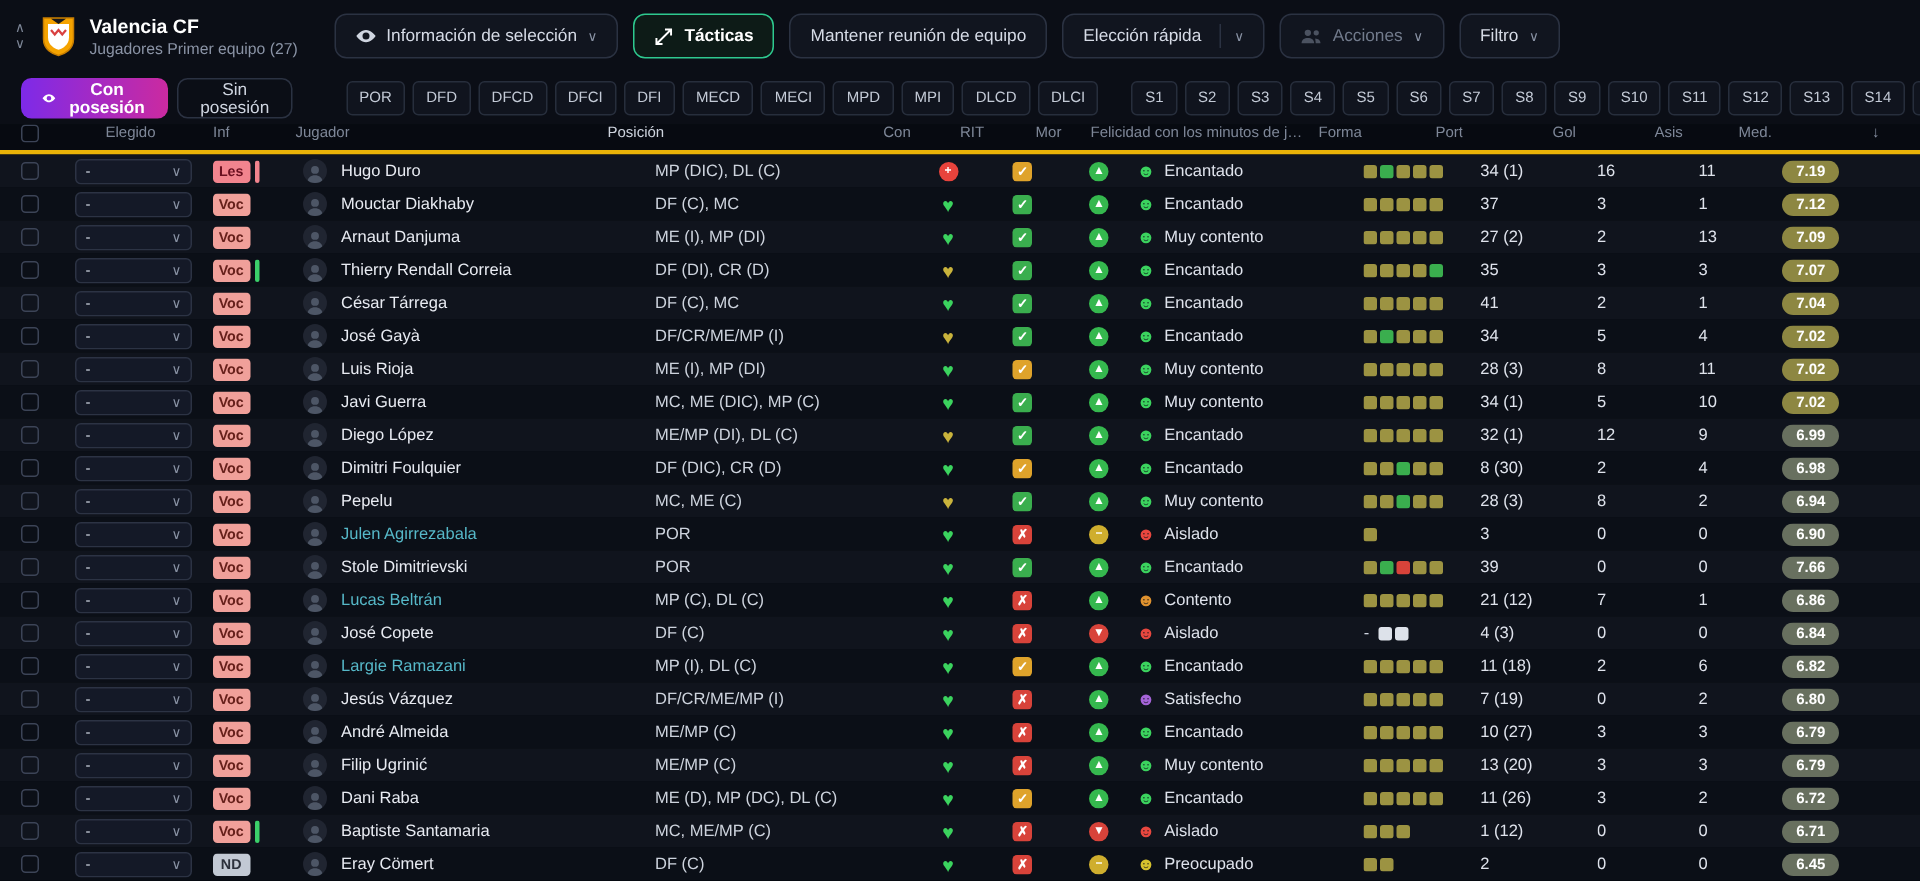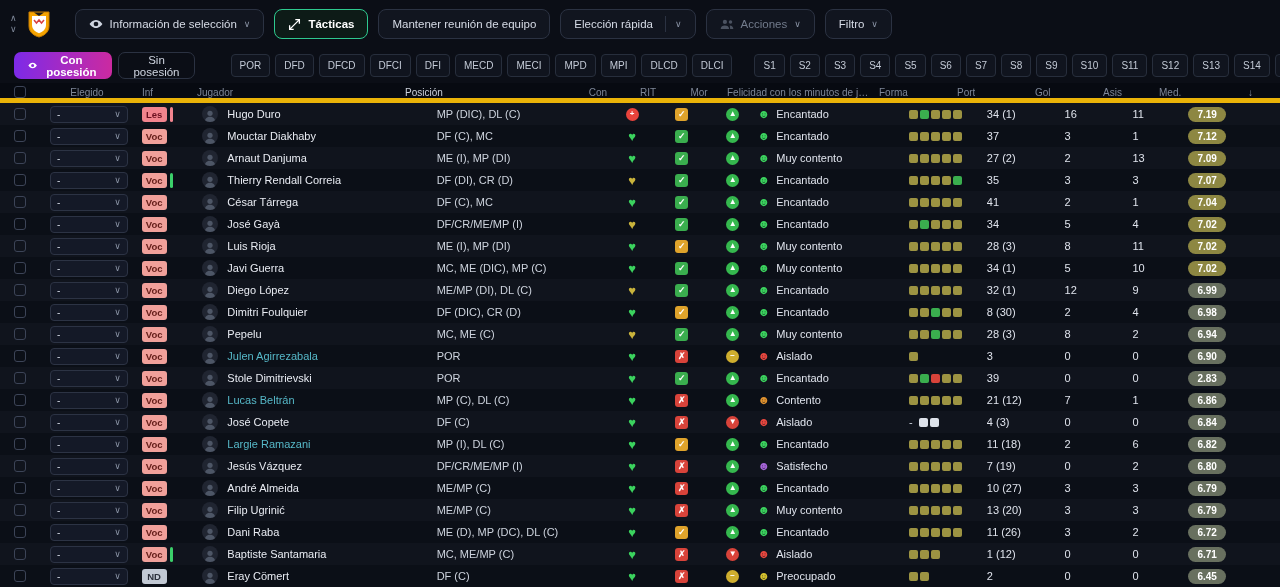--- a/index.html
+++ b/index.html
@@ -27,22 +27,22 @@
   
   .filterbar{display:flex;align-items:center;height:35px;padding:0 14px;gap:6px;background:#0b0e16}
   .poss-btn{display:inline-flex;align-items:center;gap:7px;height:27px;padding:0 14px;border-radius:7px;
     font-size:11.5px;font-weight:bold;color:#fff;border:none;cursor:pointer}
   .poss-btn.inactive{background:transparent;border:1px solid #2b3242;color:#cfd5e0;font-weight:normal}
   .posgroup{display:flex;gap:5px;margin-left:30px}
   .slotgroup{display:flex;gap:5px;margin-left:16px}
   .pos-btn{height:23px;padding:0 8px;font-size:10px;border:1px solid #272e3c;border-radius:4px;
     background:#10141e;color:#c3cad6;cursor:pointer;white-space:nowrap}
   
-  .colheader{display:flex;align-items:flex-end;height:20px;font-size:10px;color:#7e8798;background:#070a11;
-    border-bottom:5px solid #eab308}
+  .colheader{display:flex;align-items:flex-start;height:20px;font-size:10px;color:#7e8798;background:#070a11;
+    border-bottom:3px solid #eab308}
   .hcell{display:flex;align-items:center;padding:0 3px;overflow:hidden;white-space:nowrap}
   .hcell span{overflow:hidden;text-overflow:ellipsis;white-space:nowrap}
   .trow{display:flex;align-items:center;height:22px;font-size:11px;cursor:pointer}
   .trow:nth-child(odd){background:#10141d}
   .trow:nth-child(even){background:#0b0f17}
   .cell{display:flex;align-items:center;overflow:hidden;white-space:nowrap}
   .w-check{width:40px;padding-left:14px}
   .w-pick{width:94px}
   .w-inf{width:60px;padding-left:8px}
   .w-portrait{width:34px;justify-content:center}
@@ -87,20 +87,24 @@
     <span>∧</span>
     <span>∨</span>
   </div>
   <div class="club">
     <svg width="24" height="28" viewBox="0 0 24 28">
       <path d="M2 2 h20 v14 c0 7 -6 10 -10 11 C8 26 2 23 2 16 Z" fill="#f5a300" stroke="#c87d00"></path>
       <path d="M5 6 h14 v9 c0 5 -4.5 7.5 -7 8.2 C9.5 22.5 5 20 5 15 Z" fill="#ffffff"></path>
       <path d="M7 10 l2.5 3 2.5 -3 2.5 3 2.5 -3" stroke="#d94141" fill="none" stroke-width="1.5"></path>
       <path d="M7 2.5 l5 3.5 5 -3.5 z" fill="#1b1b1b"></path>
     </svg>
+    <div class="club-text">
+      <div class="club-name">Valencia CF</div>
+      <div class="squad-label">Jugadores Primer equipo (27)</div>
+    </div>
   </div>
   <button class="btn selection">
     <svg width="14" height="14" viewBox="0 0 24 24">
       <path d="M12 5C6.5 5 2.3 10 1 12c1.3 2 5.5 7 11 7s9.7-5 11-7c-1.3-2-5.5-7-11-7zm0 11a4 4 0 110-8 4 4 0 010 8z" fill="#cfd5e0"></path>
     </svg>
     <span>Información de selección</span>
     <span class="chev">∨</span>
   </button>
   <button class="btn tactics">
     <svg width="13" height="13" viewBox="0 0 16 16">
@@ -910,21 +914,21 @@
         <span class="formsq" style="background: rgb(156, 147, 66);"></span>
         <span class="formsq" style="background: rgb(58, 174, 78);"></span>
         <span class="formsq" style="background: rgb(216, 67, 58);"></span>
         <span class="formsq" style="background: rgb(156, 147, 66);"></span>
         <span class="formsq" style="background: rgb(156, 147, 66);"></span>
       </div>
     <div class="cell w-port">39</div>
     <div class="cell w-gol">0</div>
     <div class="cell w-asis">0</div>
     <div class="cell w-med">
-        <span class="medbadge" style="background: rgb(104, 112, 95);">2.83</span>
+        <span class="medbadge" style="background: rgb(104, 112, 95);">7.66</span>
       </div>
     <div class="cell w-tail"></div>
   </div>
     <div class="trow">
     <div class="cell w-check">
         <span class="checkbox"></span>
       </div>
     <div class="cell w-pick">
       <div class="pickdd">
         <span>-</span>

